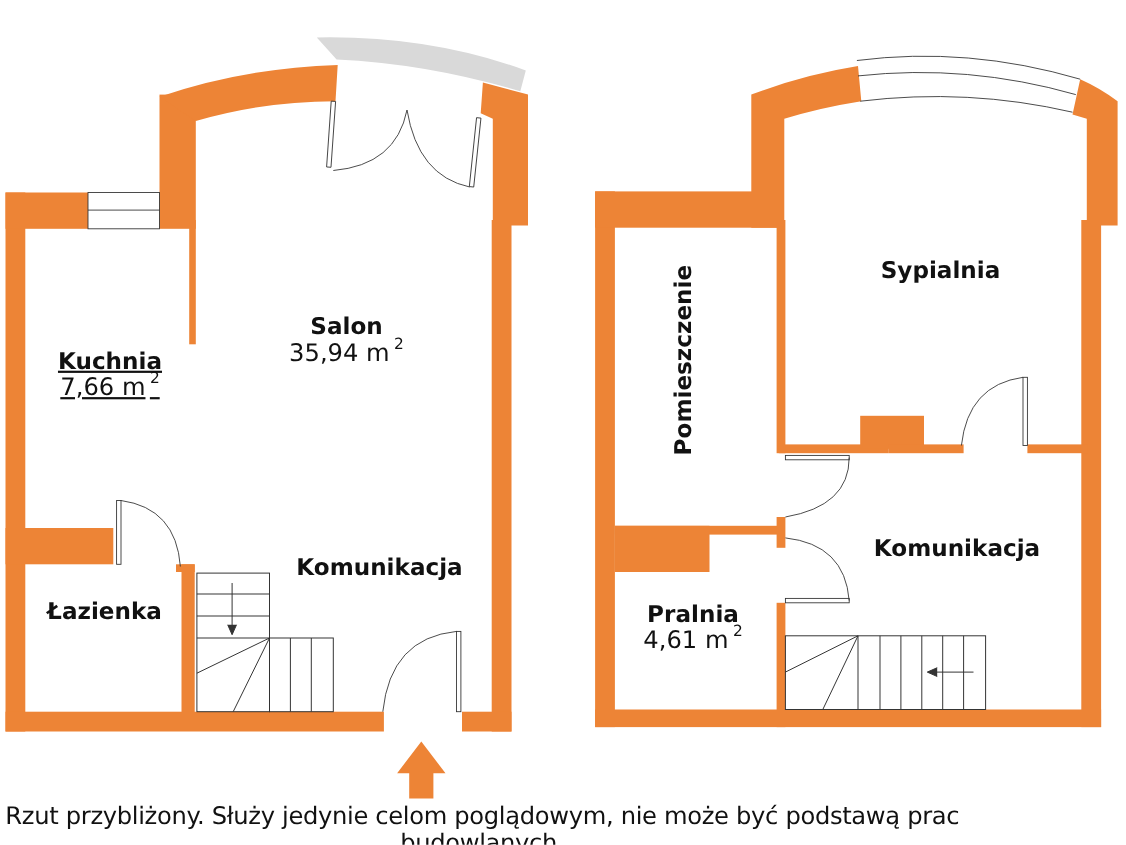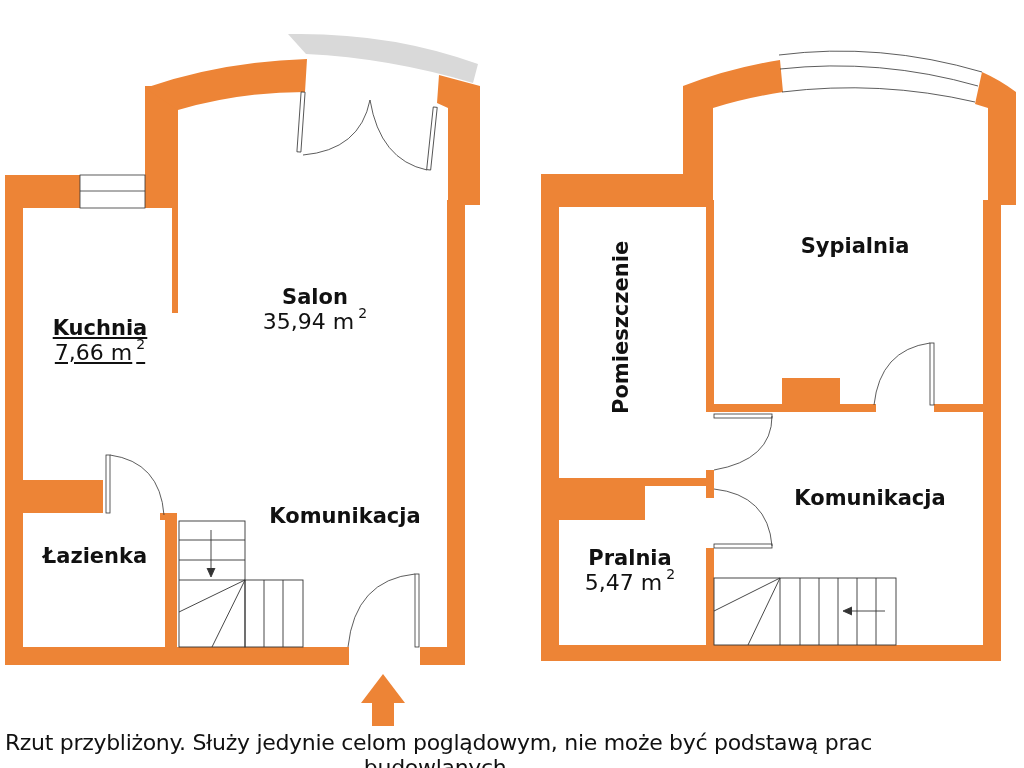--- a/index.html
+++ b/index.html
@@ -158,16 +158,16 @@
 </div>
 <div class="lbl" style="left:250px; top:504px; width:190px;">
   <div class="name">Komunikacja</div>
 </div>
 
 <div class="lbl name vert" style="left:547px; top:326px; width:150px; height:26px;">Pomieszczenie</div>
 <div class="lbl name" style="left:770px; top:234px; width:170px;">Sypialnia</div>
 <div class="lbl name" style="left:775px; top:486px; width:190px;">Komunikacja</div>
 <div class="lbl" style="left:560px; top:546px; width:140px;">
   <div class="name">Pralnia</div>
-  <div class="area"><span>5,47 m</span><sup>2</sup></div>
+  <div class="area"><span>4,61 m</span><sup>2</sup></div>
 </div>
 
 <div class="disclaimer">Rzut przybliżony. Służy jedynie celom poglądowym, nie może być podstawą prac budowlanych.</div>
 
 </body></html>

